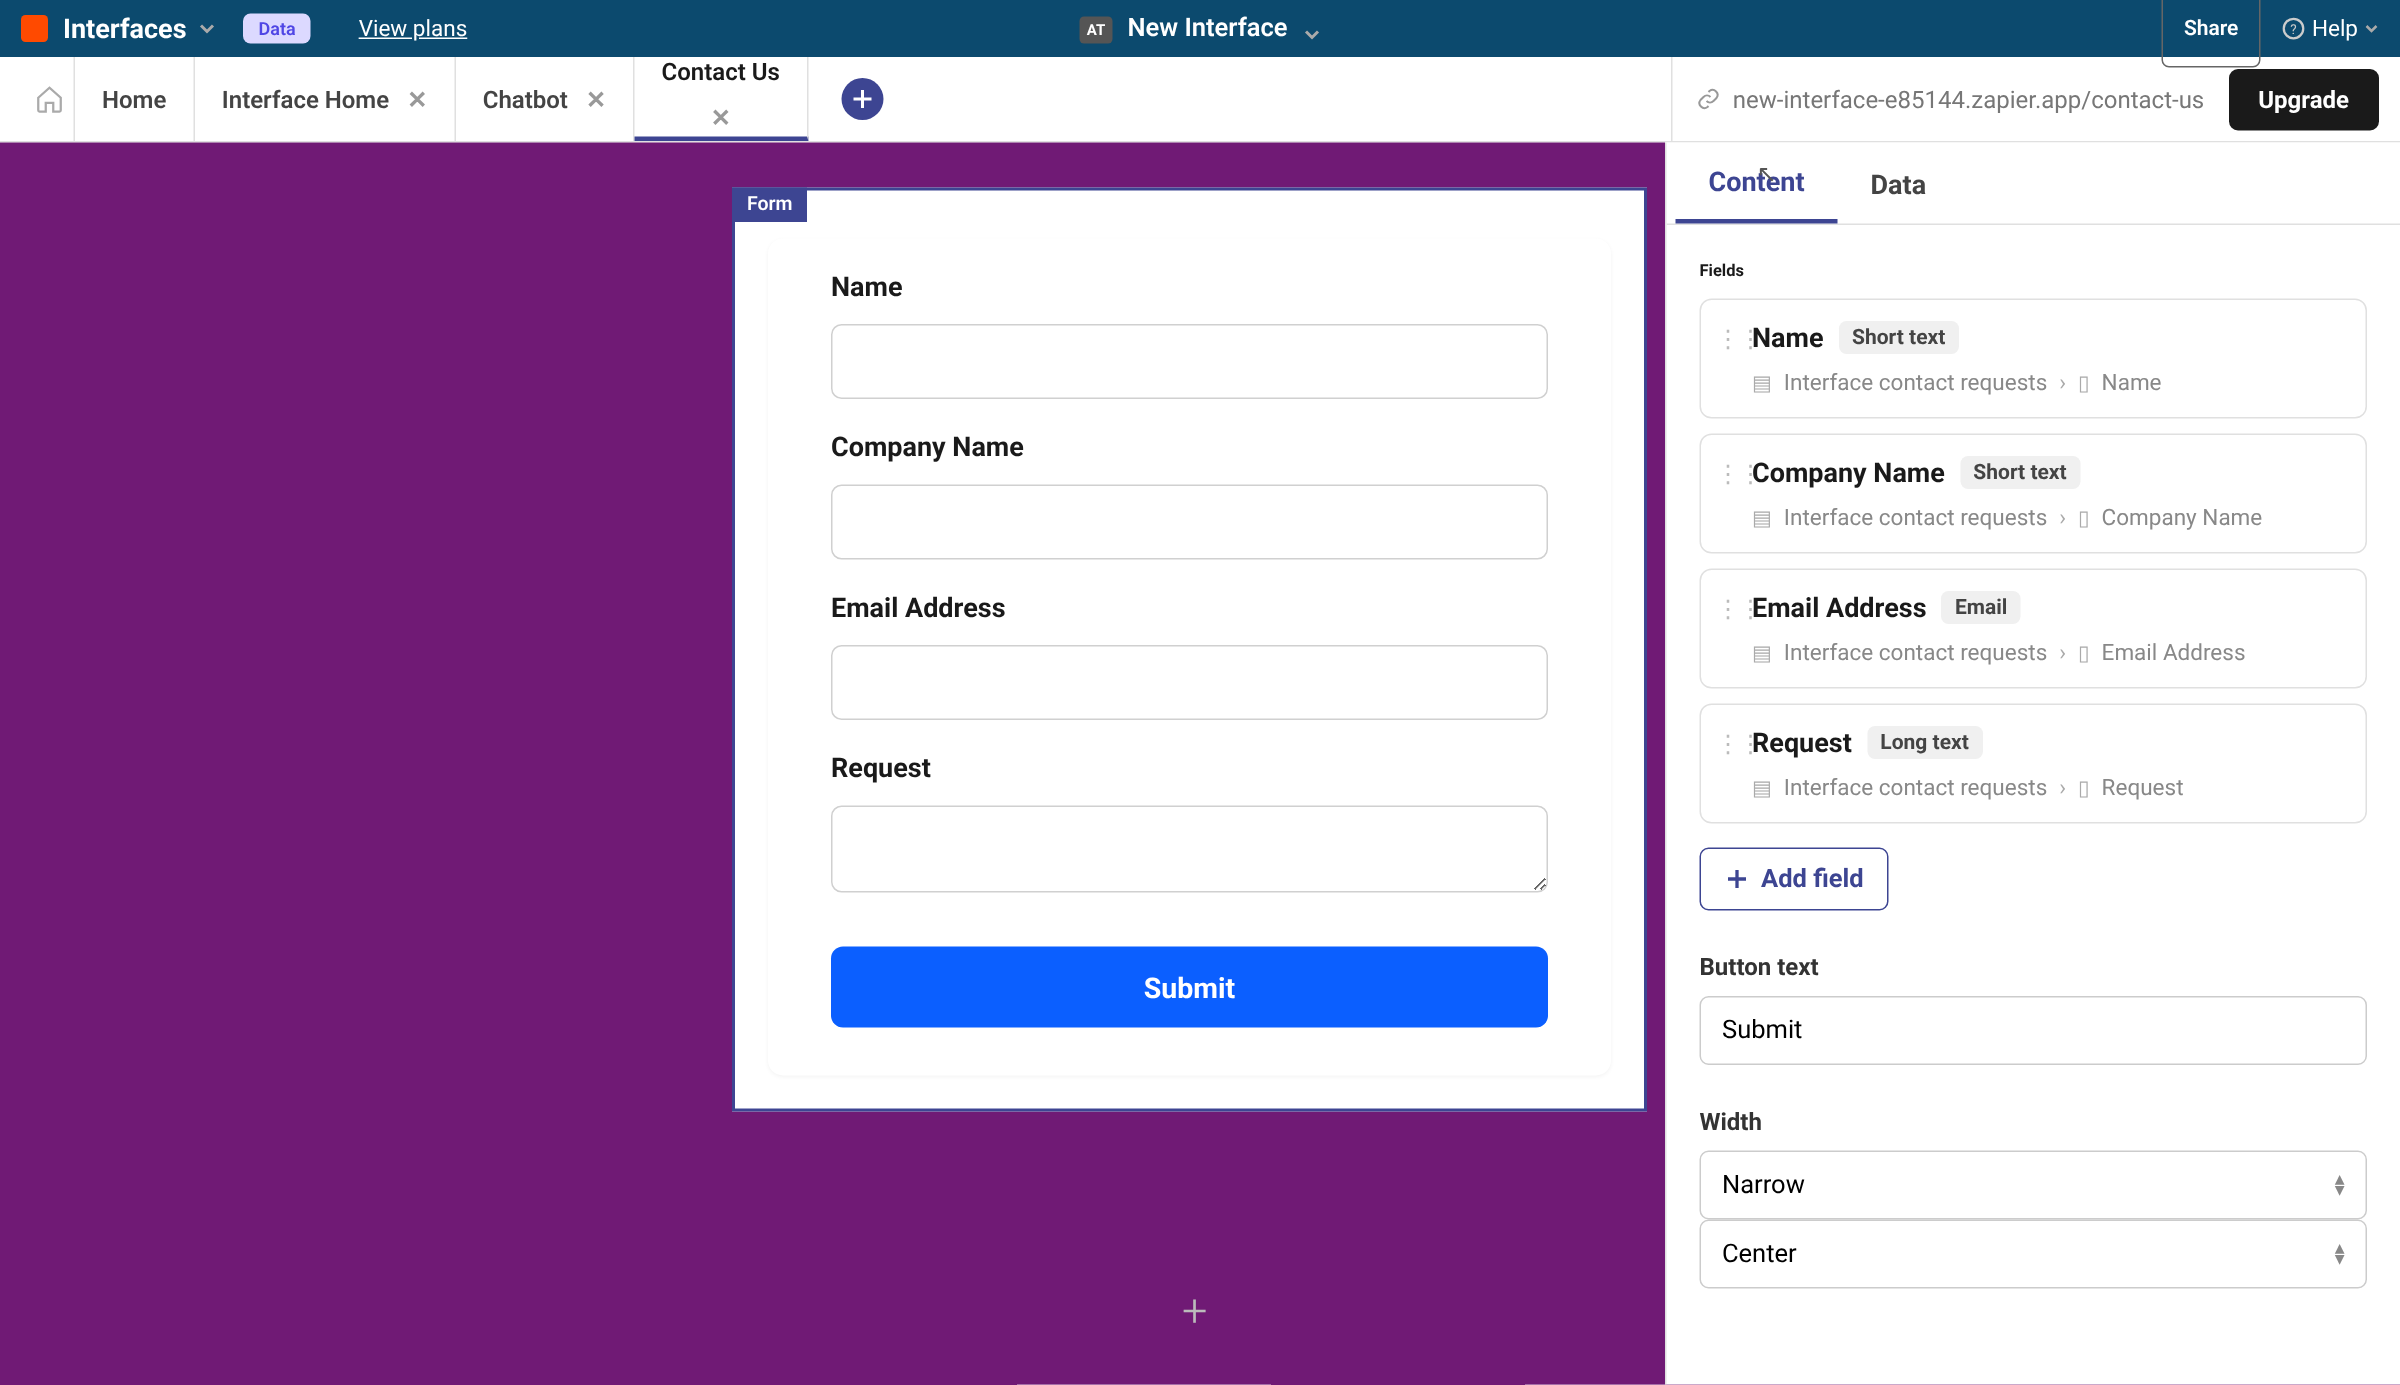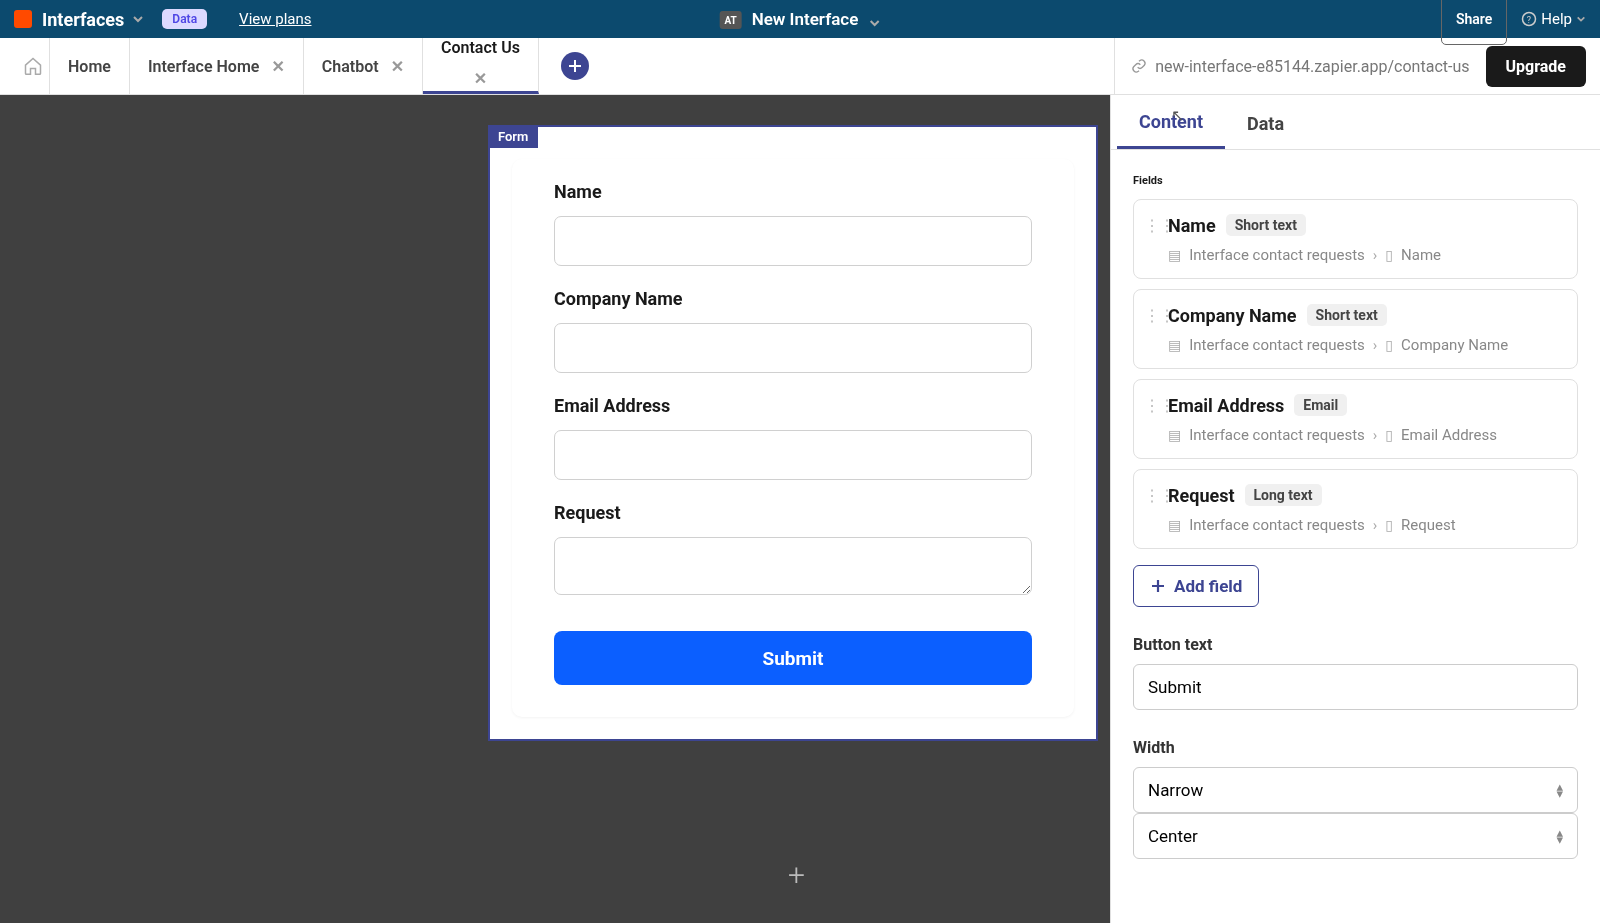--- a/index.html
+++ b/index.html
@@ -25,21 +25,21 @@
 .tab.active { border-bottom: 3px solid #3d4592; color: #1a1a1a; flex-direction: column; }
 .tab .close-x { color: #999; font-size: 16px; }
 .add-tab-btn { width: 28px; height: 28px; border-radius: 50%; background: #3d4592; color: #fff; display: flex; align-items: center; justify-content: center; font-size: 20px; font-weight: 300; align-self: center; margin-left: 22px; }
 .tab-strip-right { margin-left: auto; display: flex; align-items: center; padding-right: 14px; gap: 16px; }
 .url-group { display: flex; align-items: center; gap: 8px; color: #777; font-size: 16px; border-left: 1px solid #e0e0e0; padding-left: 16px; height: 100%; }
 .upgrade-btn { background: #1a1a1a; color: #fff; border: none; padding: 11px 20px; border-radius: 6px; font-weight: 700; font-size: 16px; }
 
 
 .workspace { display: flex; height: calc(923px - 38px - 57px); }
 
-.canvas-area { flex: 1; background: #404040; position: relative; overflow: hidden; }
+.canvas-area { flex: 1; background: #701a75; position: relative; overflow: hidden; }
 .form-block { position: absolute; left: 488px; top: 30px; width: 610px; border: 2px solid #3d4592; background: #fff; }
 .form-badge { position: absolute; top: -2px; left: -2px; background: #3d4592; color: #fff; font-size: 13px; font-weight: 600; padding: 4px 10px; }
 .form-card { margin: 32px 22px 22px; background: #fff; border-radius: 10px; box-shadow: 0 1px 3px rgba(0,0,0,0.05); padding: 22px 42px 32px; }
 .fld-label { font-weight: 700; font-size: 18px; color: #1a1a1a; margin-top: 22px; margin-bottom: 14px; }
 .fld-label:first-child { margin-top: 0; }
 .fld-input { width: 100%; height: 50px; border: 1px solid #d0d0d0; border-radius: 7px; padding: 0 12px; font-size: 15px; }
 .fld-textarea { width: 100%; height: 58px; border: 1px solid #d0d0d0; border-radius: 7px; padding: 10px 12px; font-size: 15px; resize: vertical; }
 .submit-btn { width: 100%; height: 54px; background: #0b5fff; color: #fff; border: none; border-radius: 8px; font-weight: 700; font-size: 19px; margin-top: 32px; }
 .add-block-plus { position: absolute; left: 788px; top: 762px; color: #bbb; font-size: 30px; font-weight: 300; }
 

